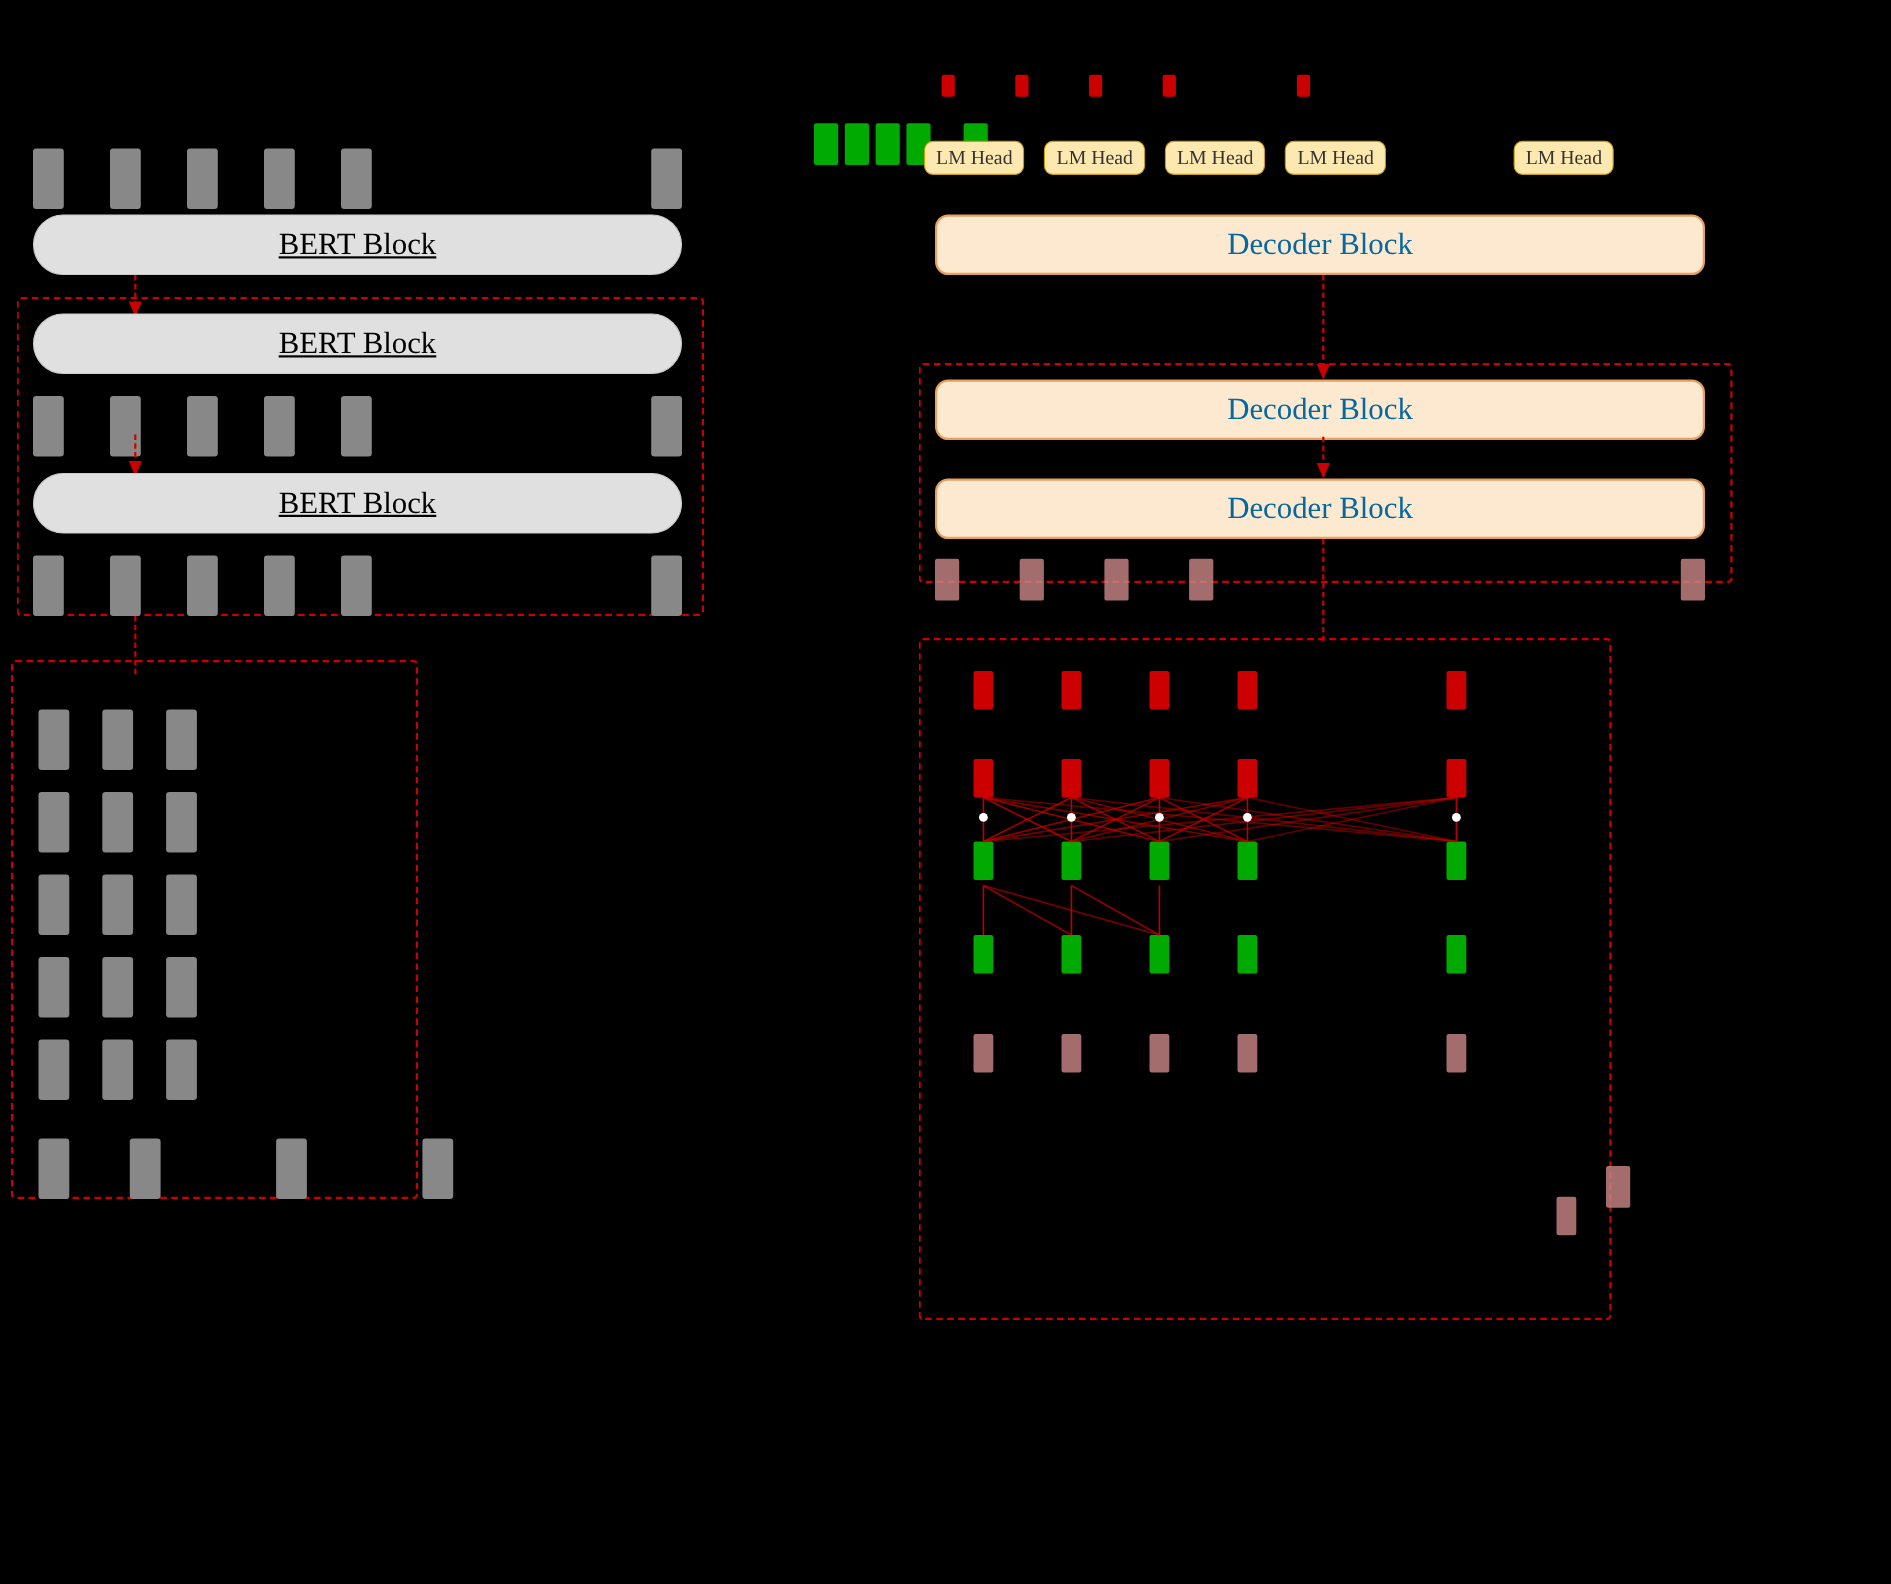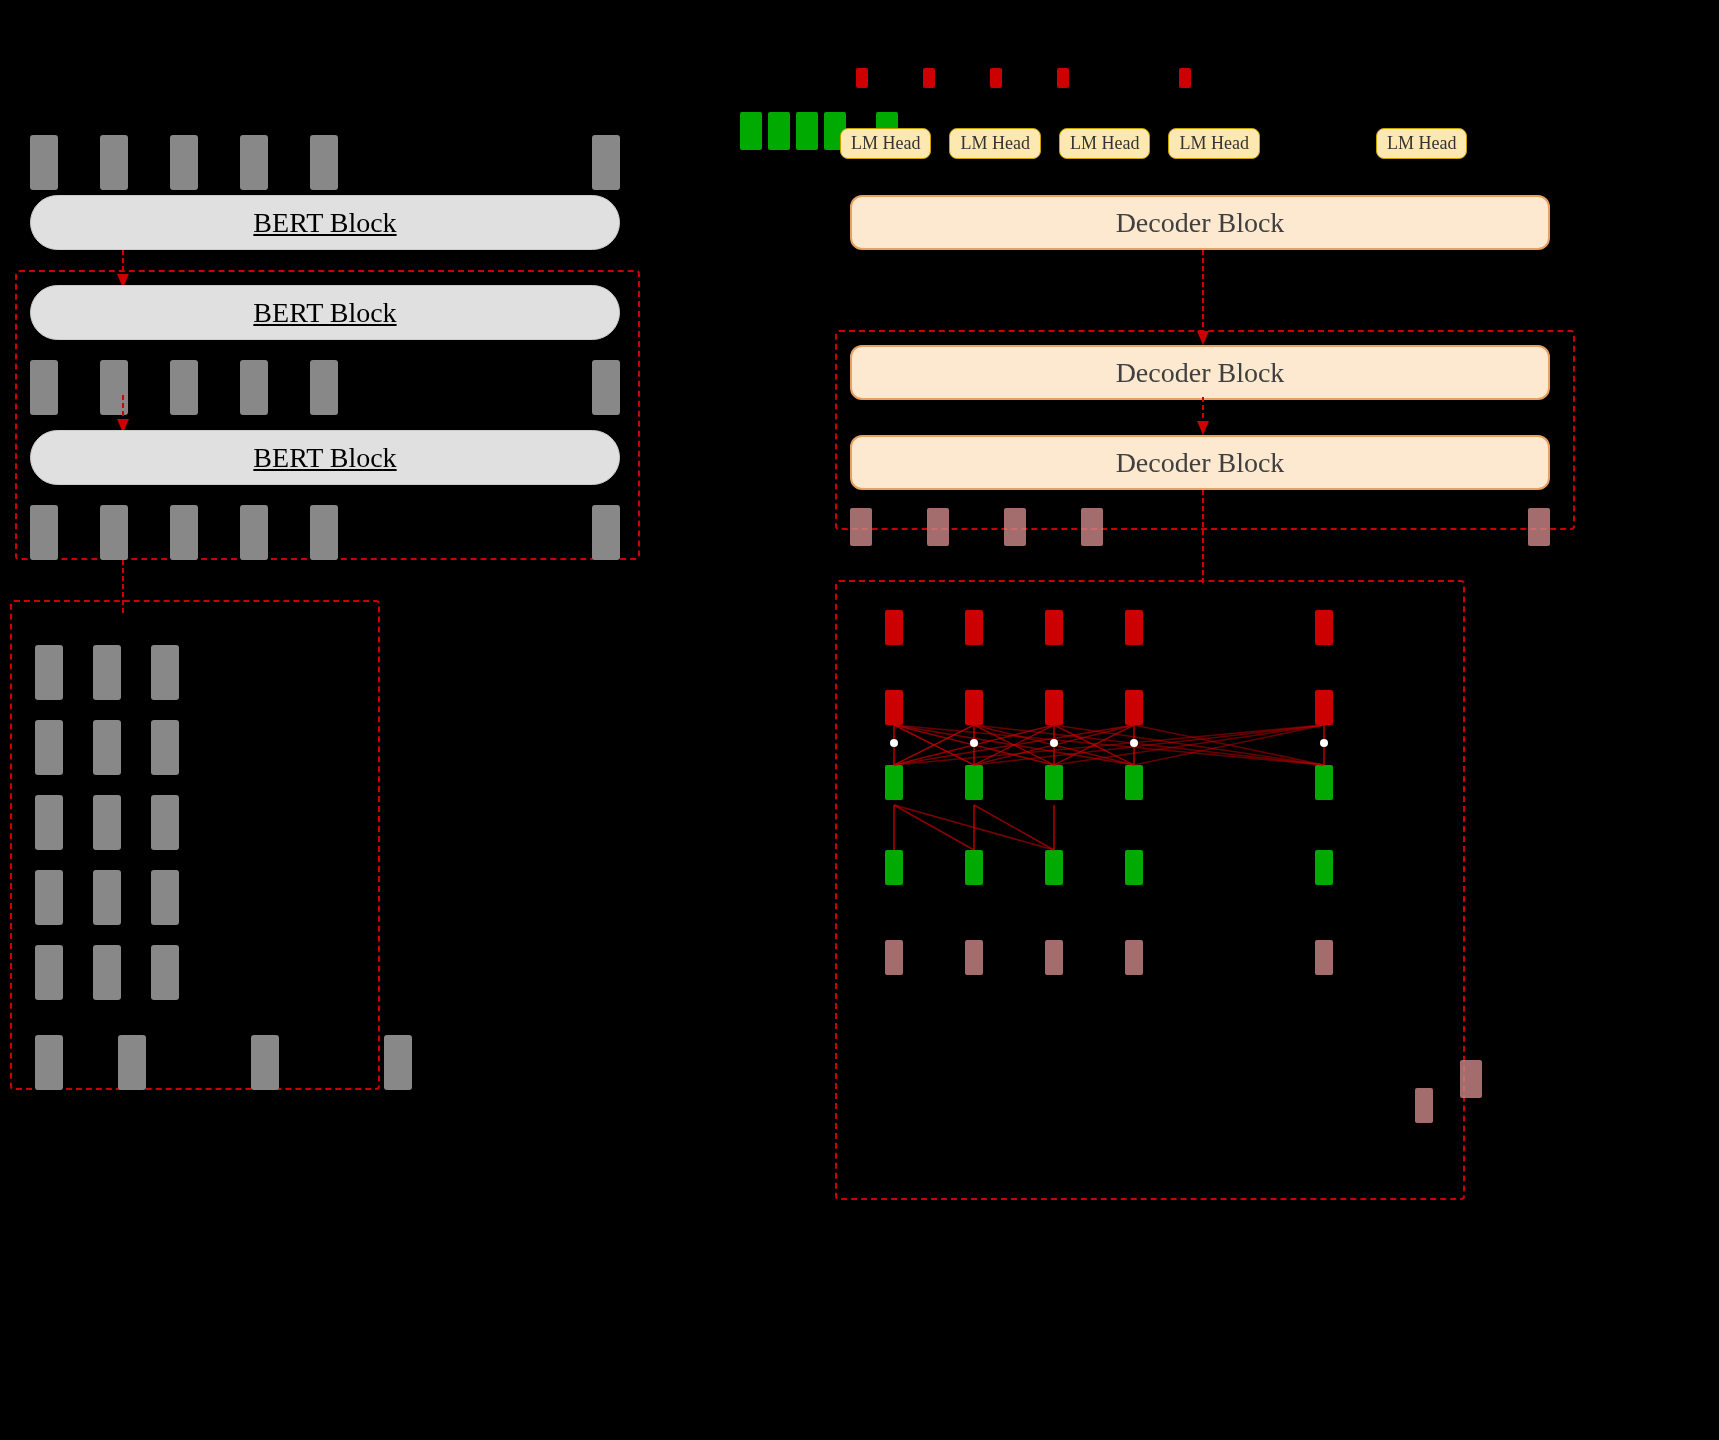--- a/index.html
+++ b/index.html
@@ -139,21 +139,21 @@
       height: 55px;
       background: #fde8d0;
       border-radius: 12px;
       display: flex;
       align-items: center;
       justify-content: center;
       border: 2px solid #e8a060;
     }
     .decoder-block-label {
       font-size: 28px;
-      color: #404040;
+      color: #0369a1;
       font-weight: normal;
     }
 
     
     .lm-head-row {
       position: absolute;
       top: 128px;
       left: 840px;
       display: flex;
       gap: 18px;

